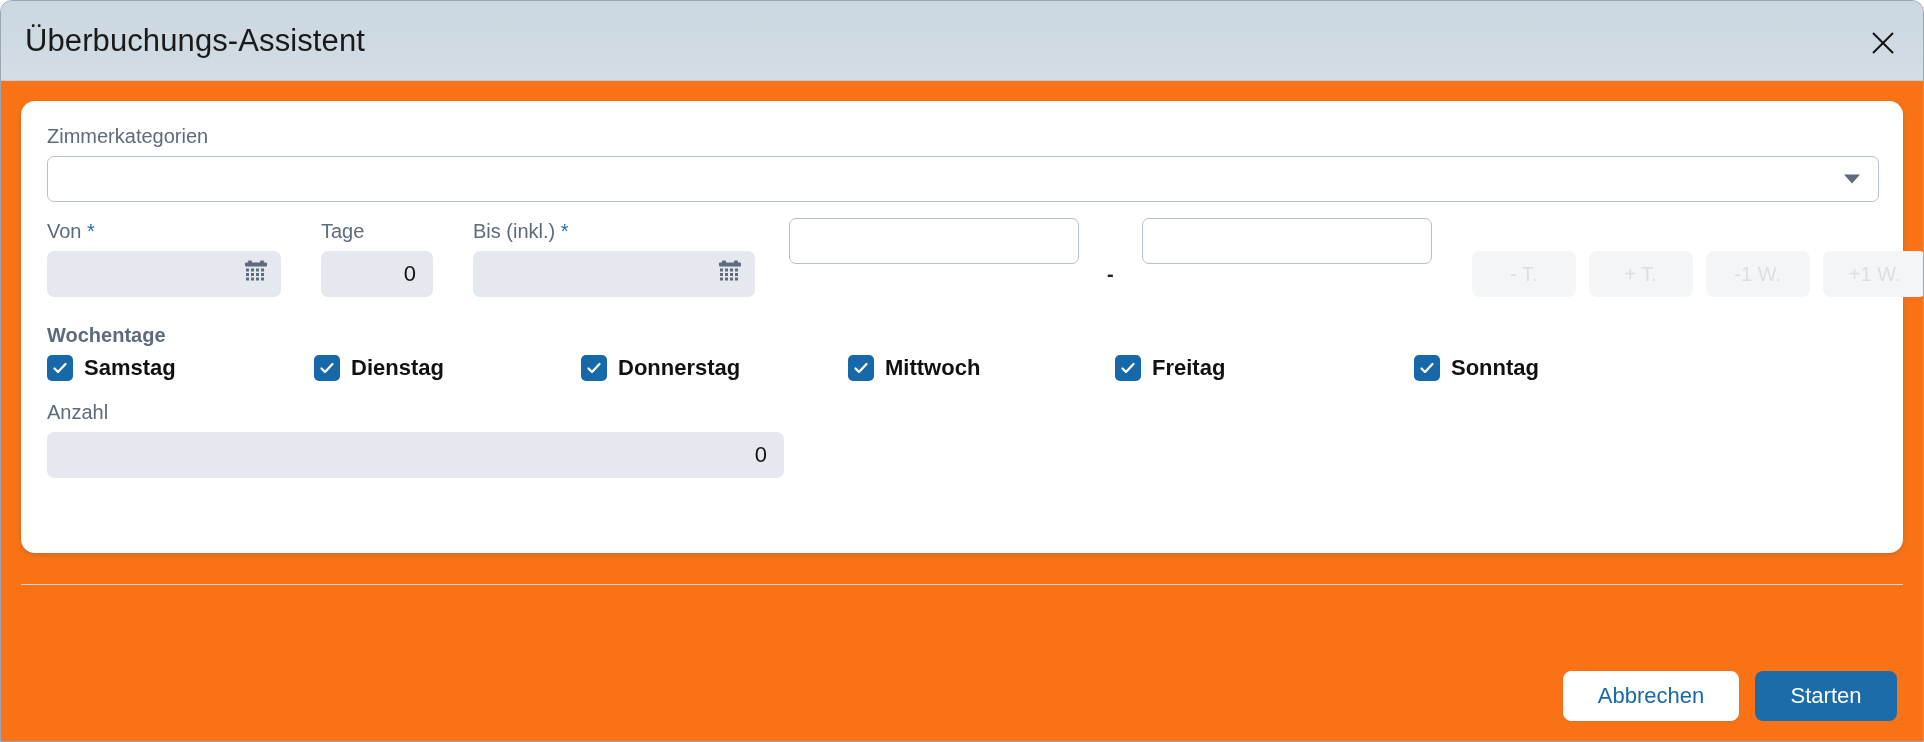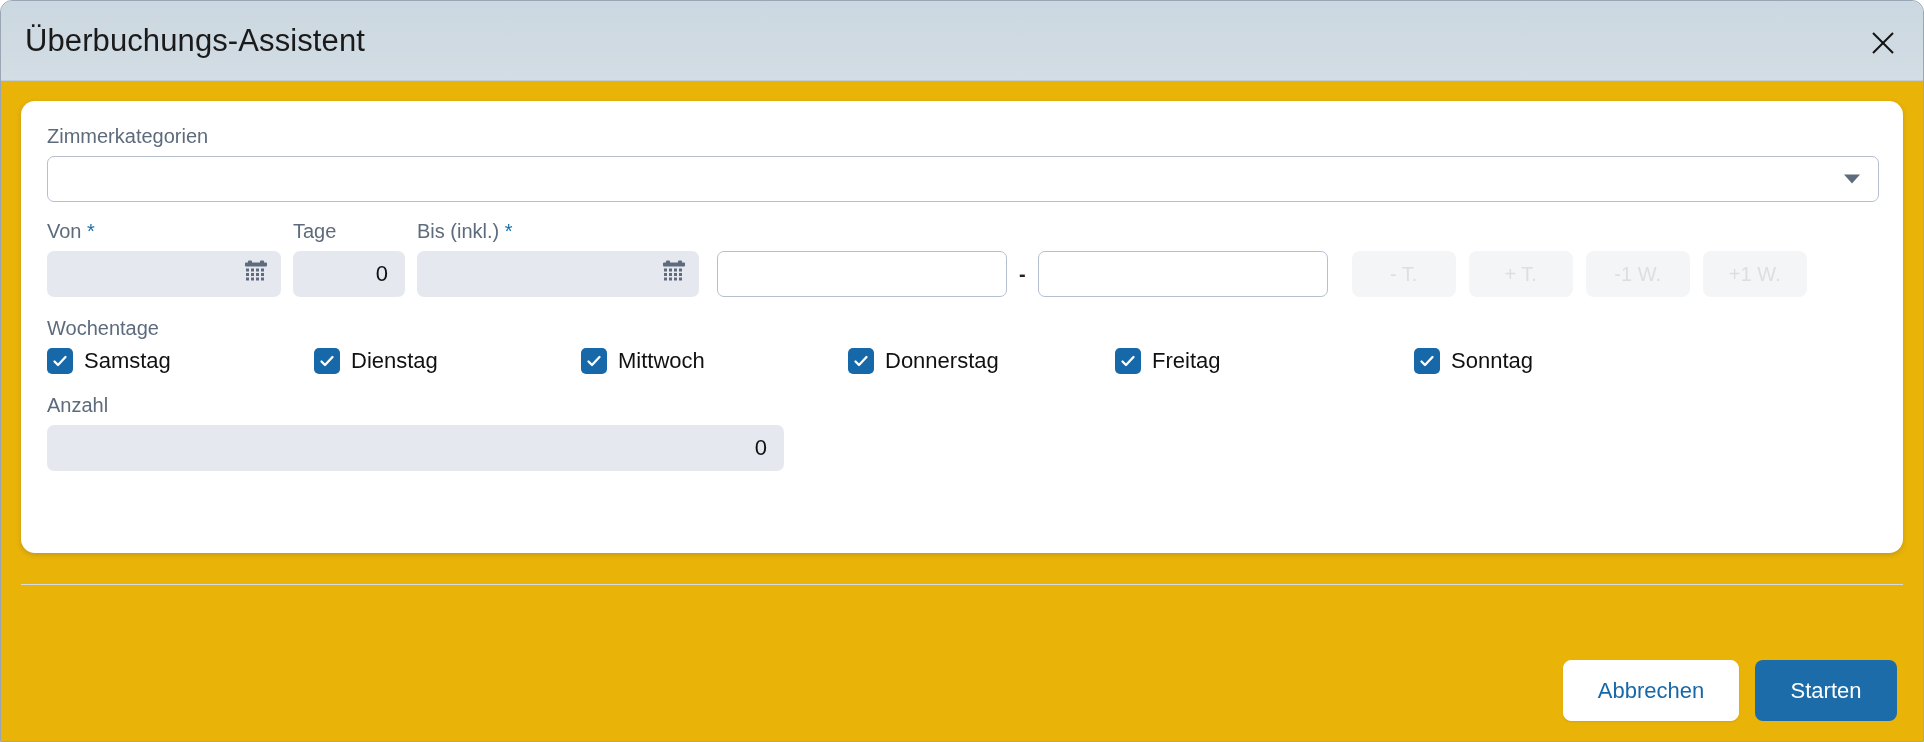--- a/index.html
+++ b/index.html
@@ -60,21 +60,21 @@
     background: transparent;
     border: none;
     padding: 0;
   }
   .dlg-close svg { display: block; }
 
   
   .dlg-body {
     position: relative;
     flex: 1 1 auto;
-    background: #eab308;
+    background: #f97316;
     padding: 0;
   }
 
   
   .card {
     position: absolute;
     left: 20px;
     top: 20px;
     width: 1882px;
     height: 452px;
@@ -111,25 +111,24 @@
     width: 0; height: 0;
     border-left: 8px solid transparent;
     border-right: 8px solid transparent;
     border-top: 9px solid #5d6b7c;
   }
 
   
   .row-dates {
     margin-top: 16px;
     display: flex;
-    align-items: flex-end;
-    gap: 0;
+    gap: 16px;
   }
   .col { display: flex; flex-direction: column; }
-  .col + .col { margin-left: 12px; }
+  .col + .col { margin-left: 24px; }
 
   .inp {
     height: 46px;
     border-radius: 7px;
     border: 1px solid transparent;
     background: #e5e9ef;
     display: flex;
     align-items: center;
     position: relative;
     font-size: 21px;
@@ -183,21 +182,21 @@
     border: none;
     border-radius: 8px;
     background: #f4f5f7;
     color: #dcdee2;
     font-size: 20px;
     font-family: "Liberation Sans", sans-serif;
     cursor: default;
   }
 
   
-  .row-weekdays { margin-top: 18px; }
+  .row-weekdays { margin-top: 25px; font-weight: bold; }
   .weekday-list {
     margin-top: 2px;
     display: flex;
     align-items: center;
   }
   .weekday {
     display: flex;
     align-items: center;
     width: 267px;
     flex: 0 0 267px;
@@ -236,21 +235,21 @@
   }
   .footer-actions {
     position: absolute;
     right: 26px;
     bottom: 20px;
     display: flex;
     align-items: center;
     gap: 16px;
   }
   .btn {
-    height: 61px;
+    height: 50px;
     min-width: 116px;
     padding: 0 26px;
     border-radius: 8px;
     font-size: 22px;
     font-family: "Liberation Sans", sans-serif;
     cursor: pointer;
     border: 1px solid transparent;
   }
   .btn-secondary {
     background: #ffffff;
@@ -401,30 +400,30 @@
             </span>
             <span class="wd-label">Dienstag</span>
           </label>
 
           <label class="weekday">
             <span class="cb">
               <svg width="18" height="18" viewBox="0 0 18 18">
                 <polyline points="3.5,9.5 7,13 14.5,5" fill="none" stroke="#ffffff" stroke-width="2.3" stroke-linecap="round" stroke-linejoin="round"></polyline>
               </svg>
             </span>
+            <span class="wd-label">Donnerstag</span>
+          </label>
+
+          <label class="weekday">
+            <span class="cb">
+              <svg width="18" height="18" viewBox="0 0 18 18">
+                <polyline points="3.5,9.5 7,13 14.5,5" fill="none" stroke="#ffffff" stroke-width="2.3" stroke-linecap="round" stroke-linejoin="round"></polyline>
+              </svg>
+            </span>
             <span class="wd-label">Mittwoch</span>
-          </label>
-
-          <label class="weekday">
-            <span class="cb">
-              <svg width="18" height="18" viewBox="0 0 18 18">
-                <polyline points="3.5,9.5 7,13 14.5,5" fill="none" stroke="#ffffff" stroke-width="2.3" stroke-linecap="round" stroke-linejoin="round"></polyline>
-              </svg>
-            </span>
-            <span class="wd-label">Donnerstag</span>
           </label>
 
           <label class="weekday">
             <span class="cb">
               <svg width="18" height="18" viewBox="0 0 18 18">
                 <polyline points="3.5,9.5 7,13 14.5,5" fill="none" stroke="#ffffff" stroke-width="2.3" stroke-linecap="round" stroke-linejoin="round"></polyline>
               </svg>
             </span>
             <span class="wd-label">Freitag</span>
           </label>

